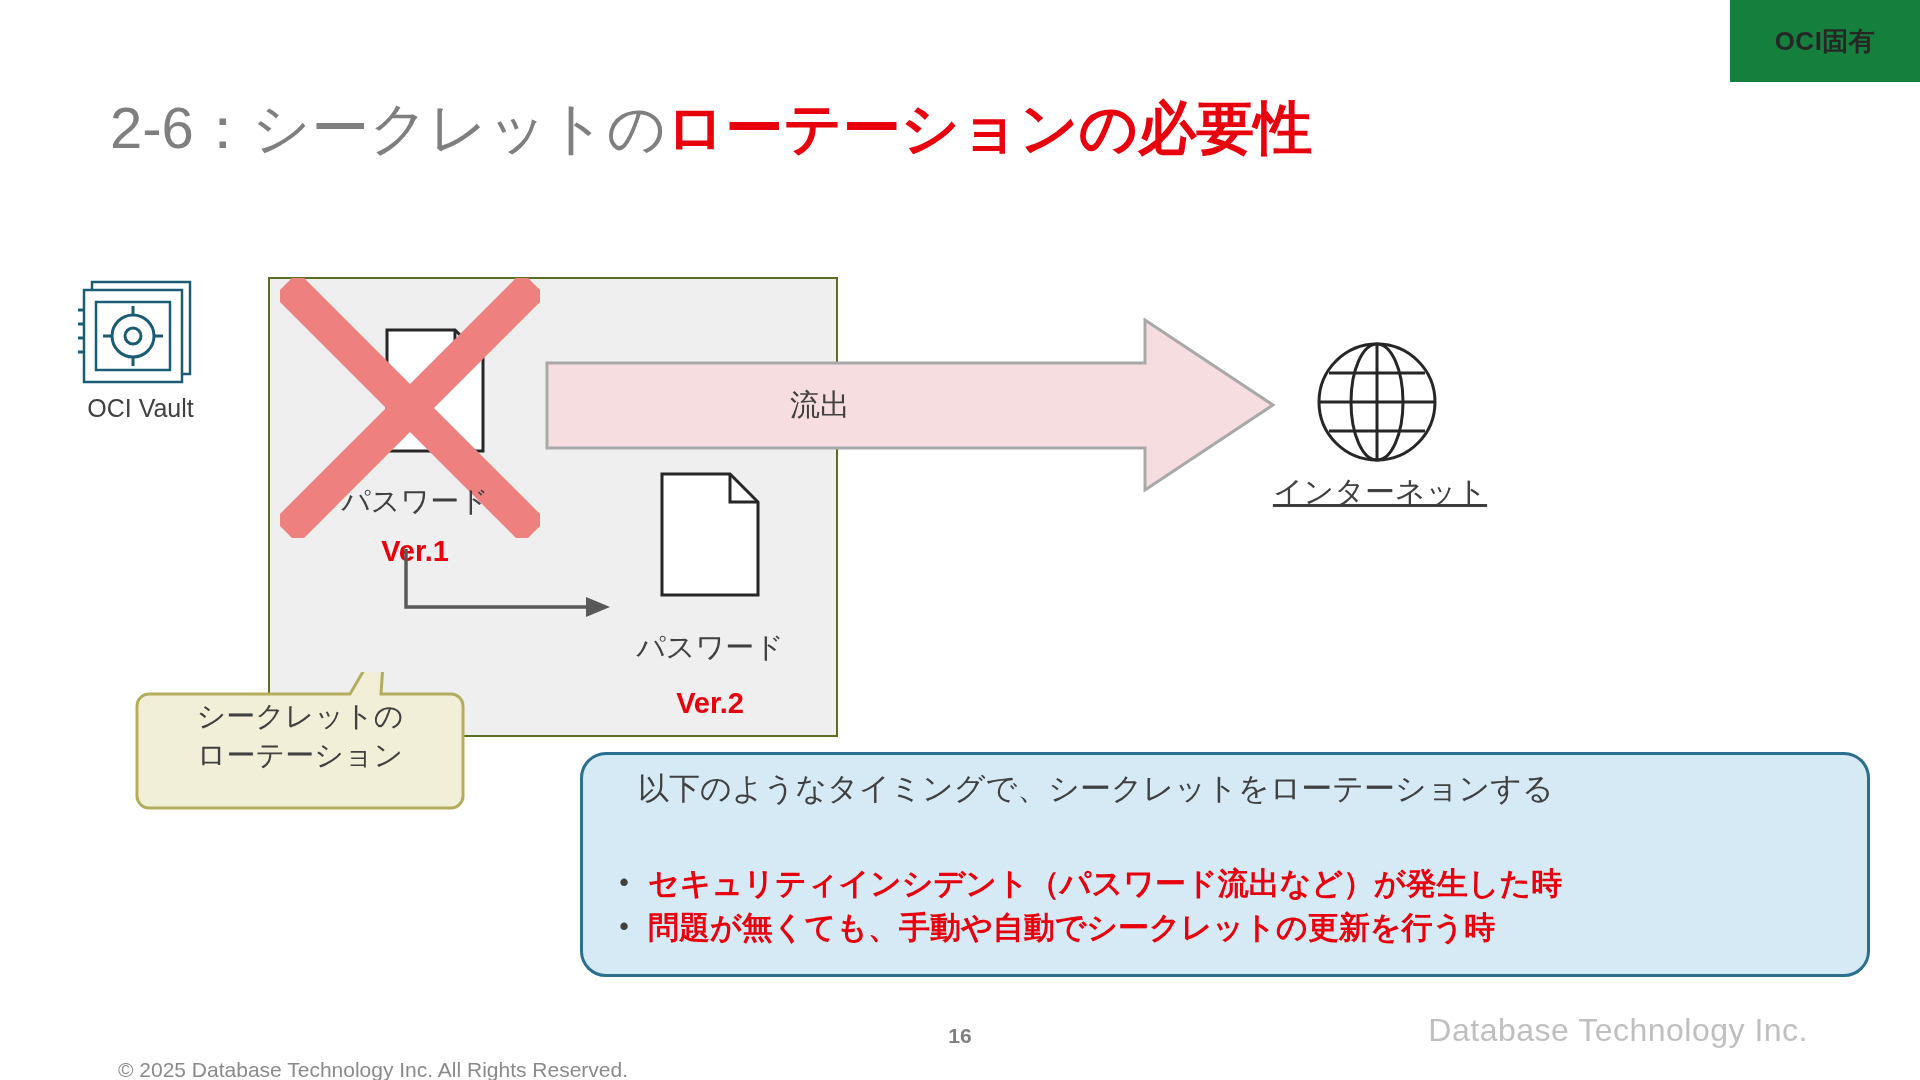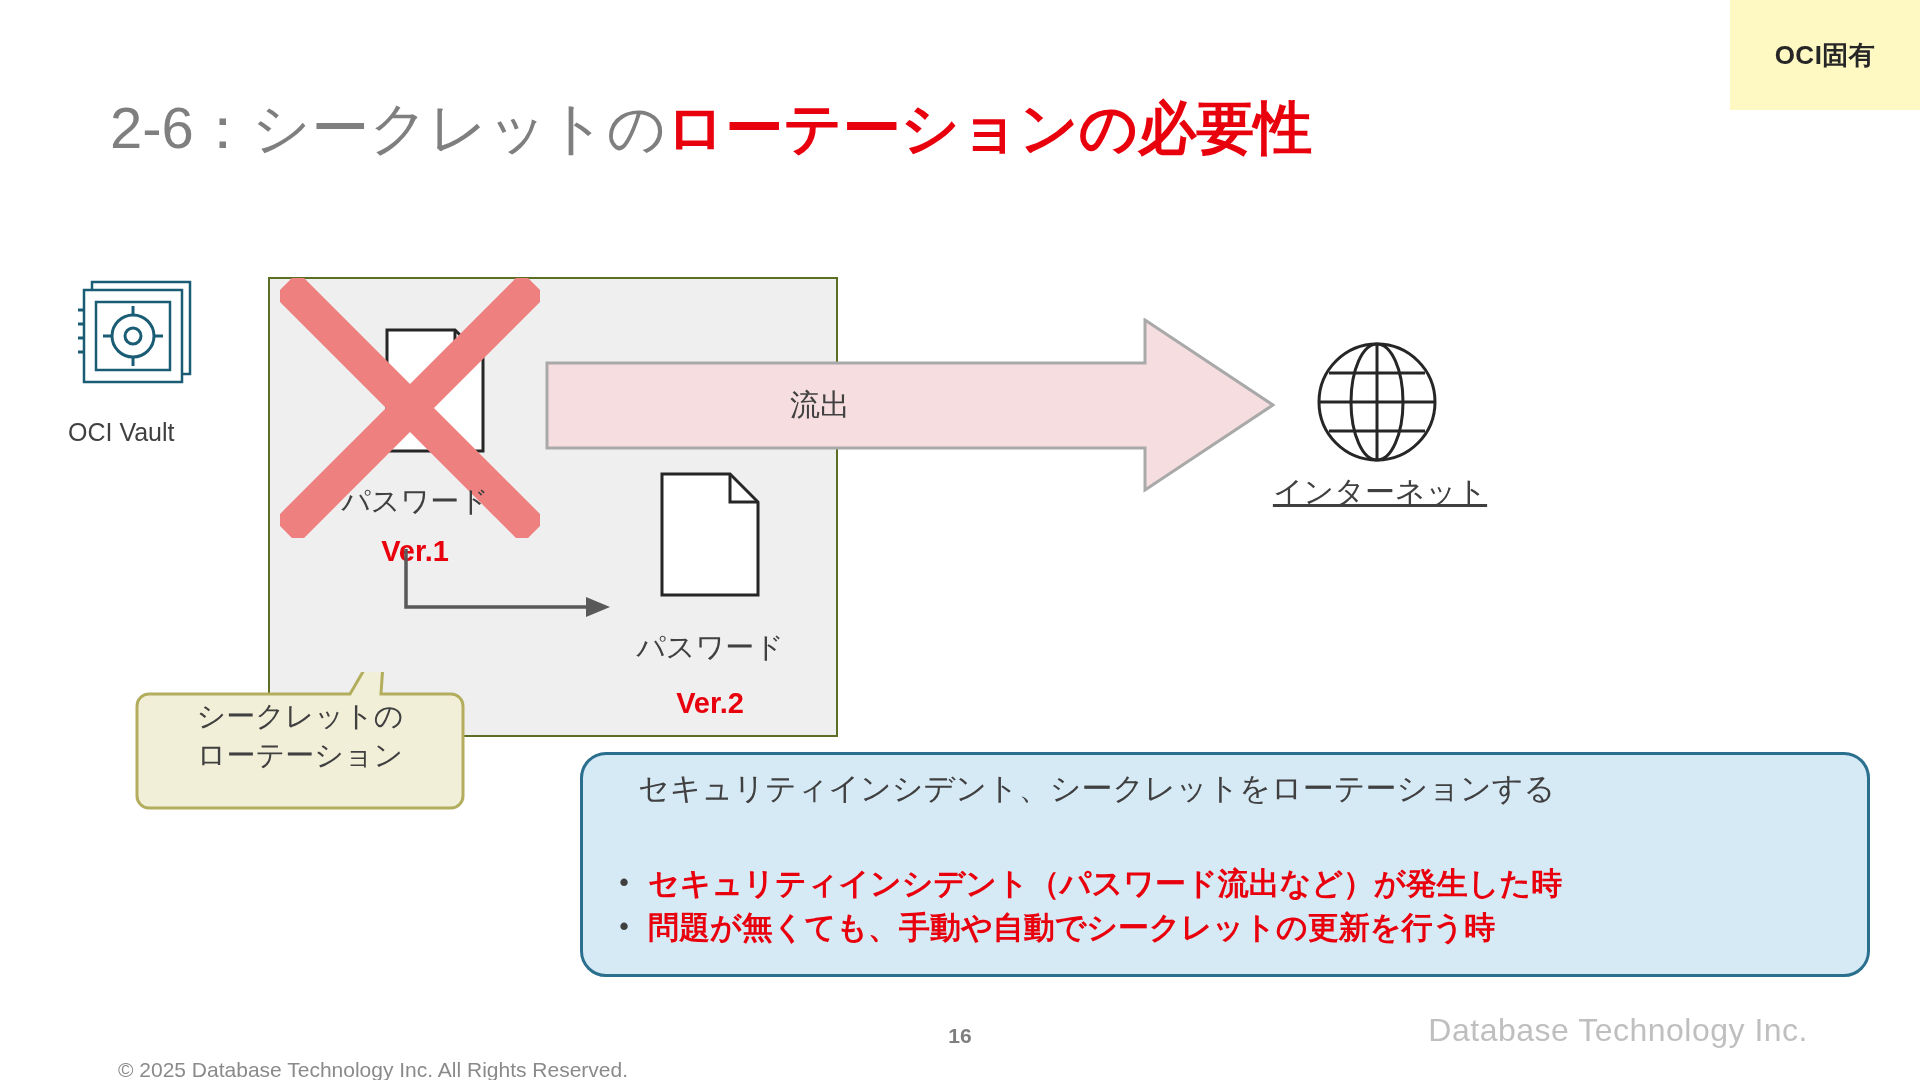--- a/index.html
+++ b/index.html
@@ -15,22 +15,22 @@
     font-family: "Liberation Sans", sans-serif;
     color: #595959;
   }
 
   
   .badge {
     position: absolute;
     top: 0;
     left: 1730px;
     width: 190px;
-    height: 110px;
-    background: #fef9c3;
+    height: 82px;
+    background: #15803d;
     display: flex;
     align-items: center;
     justify-content: center;
   }
   .badge-label {
     font-size: 26px;
     font-weight: bold;
     color: #262626;
     letter-spacing: 0.5px;
   }
@@ -58,22 +58,23 @@
   .vault-icon {
     position: absolute;
     left: 78px;
     top: 276px;
     width: 120px;
     height: 110px;
   }
   .vault-caption {
     position: absolute;
     left: 68px;
-    top: 418px;
+    top: 394px;
     width: 145px;
+    text-align: center;
     font-size: 25px;
     color: #404040;
   }
 
   .gray-box {
     position: absolute;
     left: 268px;
     top: 277px;
     width: 570px;
     height: 460px;
@@ -370,21 +371,21 @@
   <svg viewBox="0 0 330 140" width="330" height="140">
     <path d="M14 22 H215 L250 -38 L246 22 H316 A12 12 0 0 1 328 34 V124 A12 12 0 0 1 316 136 H14 A12 12 0 0 1 2 124 V34 A12 12 0 0 1 14 22 Z" fill="#f2efd8" stroke="#b3ad5e" stroke-width="3"></path>
   </svg>
 </div>
 <div class="callout-text">
   <div>シークレットの</div>
   <div>ローテーション</div>
 </div>
 
 <div class="note"></div>
-<div class="note-head">セキュリティインシデント、シークレットをローテーションする</div>
+<div class="note-head">以下のようなタイミングで、シークレットをローテーションする</div>
 <div class="note-list">
   <div class="note-item">
     <span class="note-bullet">•</span>
     <span>セキュリティインシデント（パスワード流出など）が発生した時</span>
   </div>
   <div class="note-item">
     <span class="note-bullet">•</span>
     <span>問題が無くても、手動や自動でシークレットの更新を行う時</span>
   </div>
 </div>

